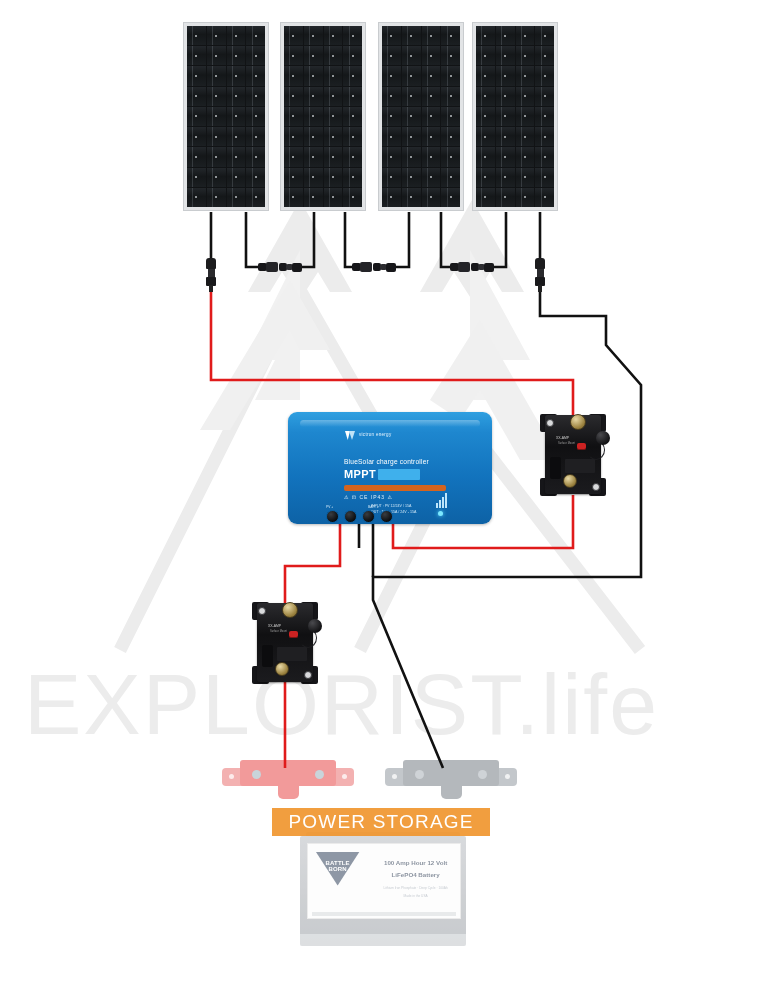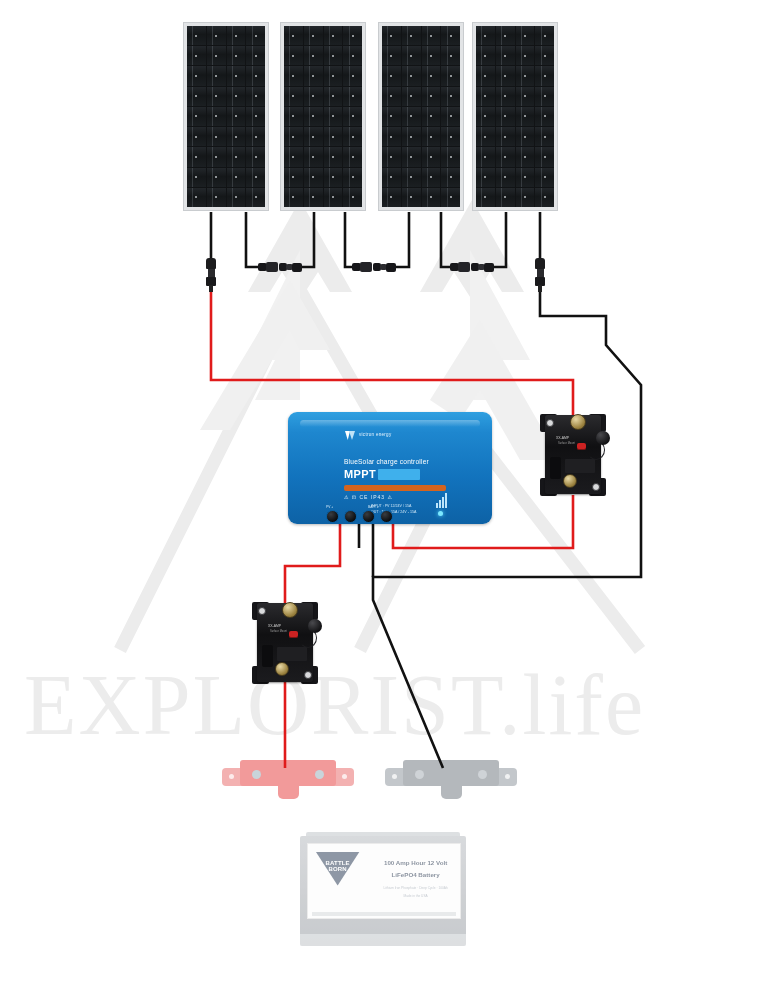--- a/index.html
+++ b/index.html
@@ -145,21 +145,21 @@
     <path d="M 248 292 L 300 200 L 352 292 L 330 292 L 318 272 L 300 300 L 282 272 L 270 292 Z" fill="#ececec"></path>
     <path d="M 420 292 L 472 200 L 524 292 L 502 292 L 490 272 L 472 300 L 454 272 L 442 292 Z" fill="#ececec"></path>
     <path d="M 300 250 L 245 360 L 275 360 L 255 400 L 300 400 L 300 250 Z" fill="#f1f1f1"></path>
     <path d="M 470 250 L 470 400 L 520 400 L 500 360 L 530 360 Z" fill="#f1f1f1"></path>
     <g fill="#f0f0f0">
       <path d="M 200 430 L 290 280 L 330 350 L 300 350 L 290 330 L 230 430 Z"></path>
       <path d="M 430 400 L 480 320 L 560 460 L 520 460 L 480 390 L 460 420 Z"></path>
     </g>
   </svg>
 
-  <div class="wm-text" style="left:24px;top:655px;font-family:Liberation Serif, serif;">EXPLORIST.life</div>
+  <div class="wm-text" style="left:24px;top:655px;">EXPLORIST.life</div>
 
   <div class="panel" id="p1" style="left:183px;top:22px;width:86px;height:189px;">
     <div class="panel-inner">
         <div class="cell"></div>
         <div class="cell"></div>
         <div class="cell"></div>
         <div class="cell"></div>
         <div class="cell"></div>
         <div class="cell"></div>
         <div class="cell"></div>
@@ -476,20 +476,21 @@
     <div class="bb-wing" style="left:0;background:#c3c7cb;"></div>
     <div class="bb-wing" style="right:0;background:#c3c7cb;"></div>
     <div class="bb-body" style="background:#b4b8bc;"></div>
     <div class="bb-lug" style="left:50%;margin-left:-10px;background:#b4b8bc;"></div>
     <div class="bb-screw" style="left:30px;top:13px;background:#cfd3d7;"></div>
     <div class="bb-screw" style="right:30px;top:13px;background:#cfd3d7;"></div>
     <div class="bb-hole" style="left:7px;top:17px;"></div>
     <div class="bb-hole" style="right:7px;top:17px;"></div>
   </div>
 
+  <div id="power-storage-banner" style="left:272px;top:808px;width:218px;height:28px;">POWER STORAGE</div>
 
   <div id="battery" style="left:300px;top:836px;width:166px;height:110px;">
     <div class="bat-top" style="left:6px;top:-4px;width:154px;height:8px;"></div>
     <div class="bat-case"></div>
     <div class="bat-face">
       <div class="bat-lbl-brand" style="left:8px;top:8px;">
         <span class="bb-badge">
           <span class="bb-tri"></span>
           <span class="bb-word">
             <span>BATTLE</span><br>

